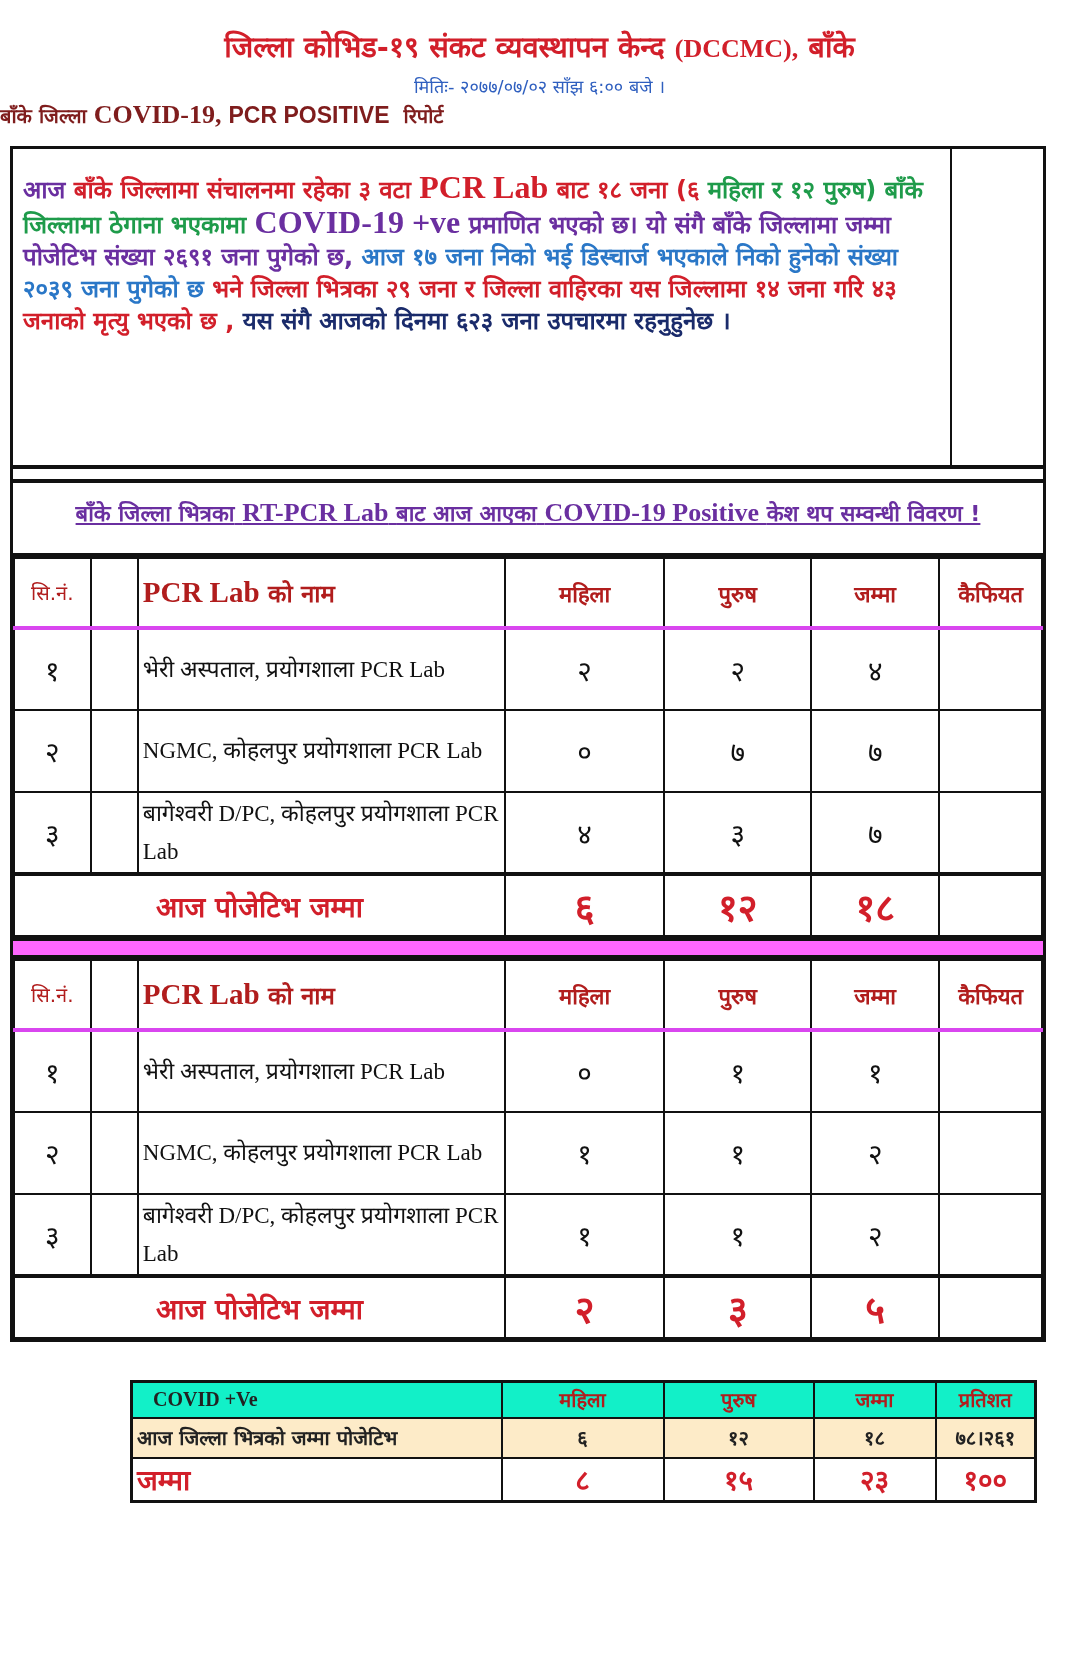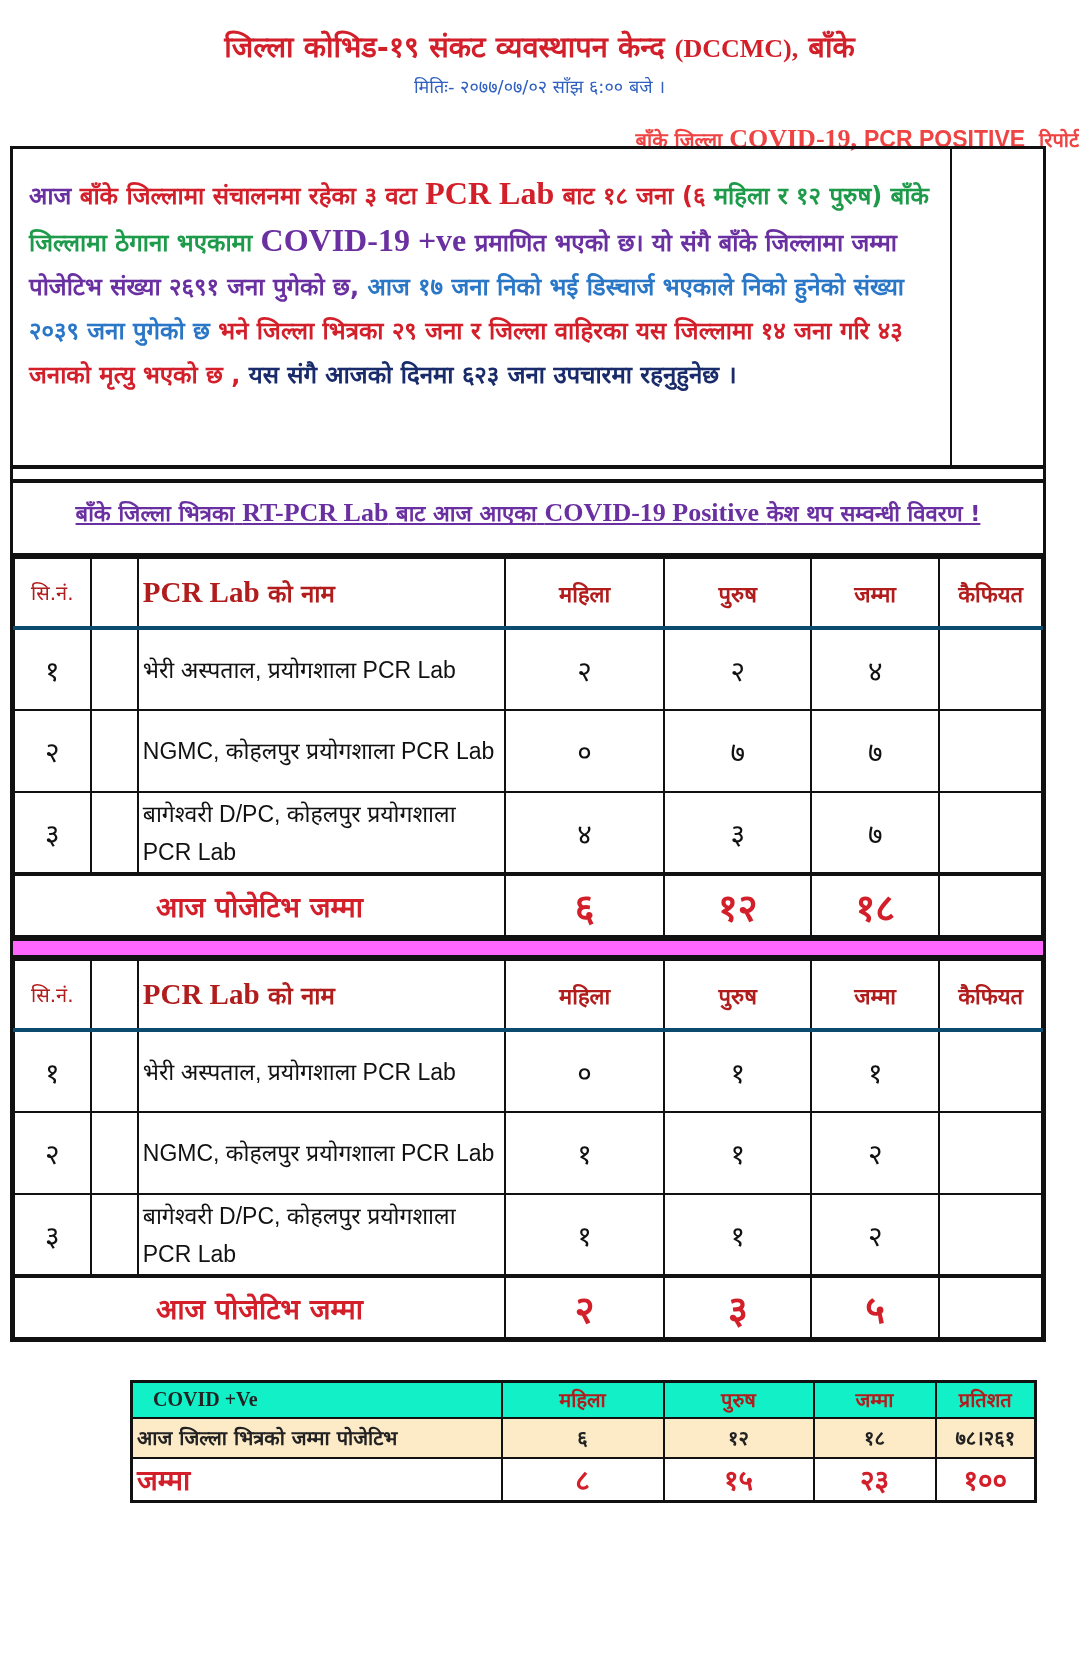--- a/index.html
+++ b/index.html
@@ -2,49 +2,49 @@
 <html><head>
 <meta charset="utf-8">
 <style>
   * { box-sizing: border-box; margin: 0; padding: 0; }
   html, body { width: 1079px; height: 1675px; background: #ffffff; }
   body { position: relative; font-family: "DejaVu Sans", sans-serif; color: #111; overflow: hidden; }
 
   .title { position: absolute; left: 0; top: 26px; width: 1079px; text-align: center; font-size: 29px; font-weight: bold; color: #d21f2a; }
   .title .en { font-family: "Liberation Serif", serif; font-size: 26px; }
   .date { position: absolute; left: 0; top: 74px; width: 1079px; text-align: center; font-size: 18px; color: #2f5fbf; }
-  .subtitle { position: absolute; left: 0; top: 124px; width: 1079px; text-align: right; font-size: 20px; font-weight: bold; color: #ef4444; }
+  .subtitle { position: absolute; left: 0; top: 100px; width: 1079px; text-align: left; font-size: 20px; font-weight: bold; color: #7f1d1d; }
   .subtitle .en-serif { font-family: "Liberation Serif", serif; font-size: 26px; }
   .subtitle .en-sans { font-family: "Liberation Sans", sans-serif; font-size: 23px; }
 
   .outer { position: absolute; left: 10px; top: 146px; width: 1036px; border: 3px solid #111; }
 
   .summary { position: relative; height: 320px; border-bottom: 4px solid #111; }
-  .summary-text { position: absolute; left: 16px; top: 22px; width: 920px; font-size: 24px; line-height: 44px; font-weight: bold; }
+  .summary-text { position: absolute; left: 10px; top: 22px; width: 920px; font-size: 24px; line-height: 32px; font-weight: bold; }
   .summary-text .big { font-family: "Liberation Serif", serif; font-size: 32px; }
   .summary-side { position: absolute; left: 937px; top: 0; width: 2px; height: 320px; background: #111; }
   .c-purple { color: #6a2fa0; } .c-red { color: #d21f2a; } .c-green { color: #1e9b4a; }
   .c-blue { color: #2a77c7; } .c-navy { color: #1a2b6b; }
 
   .section-head { height: 78px; border-bottom: 4px solid #111; text-align: center; padding-top: 14px; }
   .section-head .line { font-size: 22px; font-weight: bold; text-decoration: underline; }
   .section-head .line .en { font-family: "Liberation Serif", serif; font-size: 26px; }
   .sh1 { color: #6a2fa0; border-top: 4px solid #111; margin-top: 10px; }
   .sh2 { color: #1e9b4a; height: 74px; padding-top: 8px; border-bottom: 2px solid #111; }
   .sh2 .line2 { font-size: 18px; font-weight: bold; color: #d21f2a; text-decoration: underline; margin-top: 2px; }
 
   table.lab { width: 100%; border-collapse: collapse; table-layout: fixed; }
   table.lab td { border: 2px solid #111; text-align: center; vertical-align: middle; }
   table.lab tr.head td { height: 70px; font-size: 22px; font-weight: bold; color: #b11d1d; }
   table.lab tr.head td.sn { font-weight: normal; font-size: 20px; }
   table.lab tr.head td.lname { text-align: left; padding-left: 4px; font-size: 24px; }
   table.lab tr.head td.lname .en { font-family: "Liberation Serif", serif; font-size: 29px; }
-  table.lab tr.head { border-bottom: 4px solid #0c4a6e; }
+  table.lab tr.head { border-bottom: 4px solid #d946ef; }
   table.lab tr.row td { height: 82px; font-size: 28px; }
-  table.lab tr.row td.lname { text-align: left; padding-left: 4px; font-size: 23px; line-height: 38px; font-family: Liberation Sans, sans-serif; }
+  table.lab tr.row td.lname { text-align: left; padding-left: 4px; font-size: 23px; line-height: 38px; font-family: Liberation Serif, serif; }
   table.lab tr.total { border-top: 4px solid #111; }
   table.lab tr.total td { height: 62px; font-size: 38px; font-weight: bold; color: #d21f2a; }
   table.lab tr.total td.tlabel { font-size: 28px; }
   .t2 tr.head td { height: 40px; }
   .t2 tr.row td { height: 80px; }
 
   .magenta-bar { height: 22px; background: #ff66ff; border-top: 4px solid #111; border-bottom: 4px solid #111; }
 
   .summary-table { position: absolute; left: 130px; top: 1380px; width: 858px; border: 3px solid #111; border-collapse: collapse; table-layout: fixed; }
   .summary-table td { border: 2px solid #111; text-align: center; font-size: 20px; font-weight: bold; height: 38px; }

